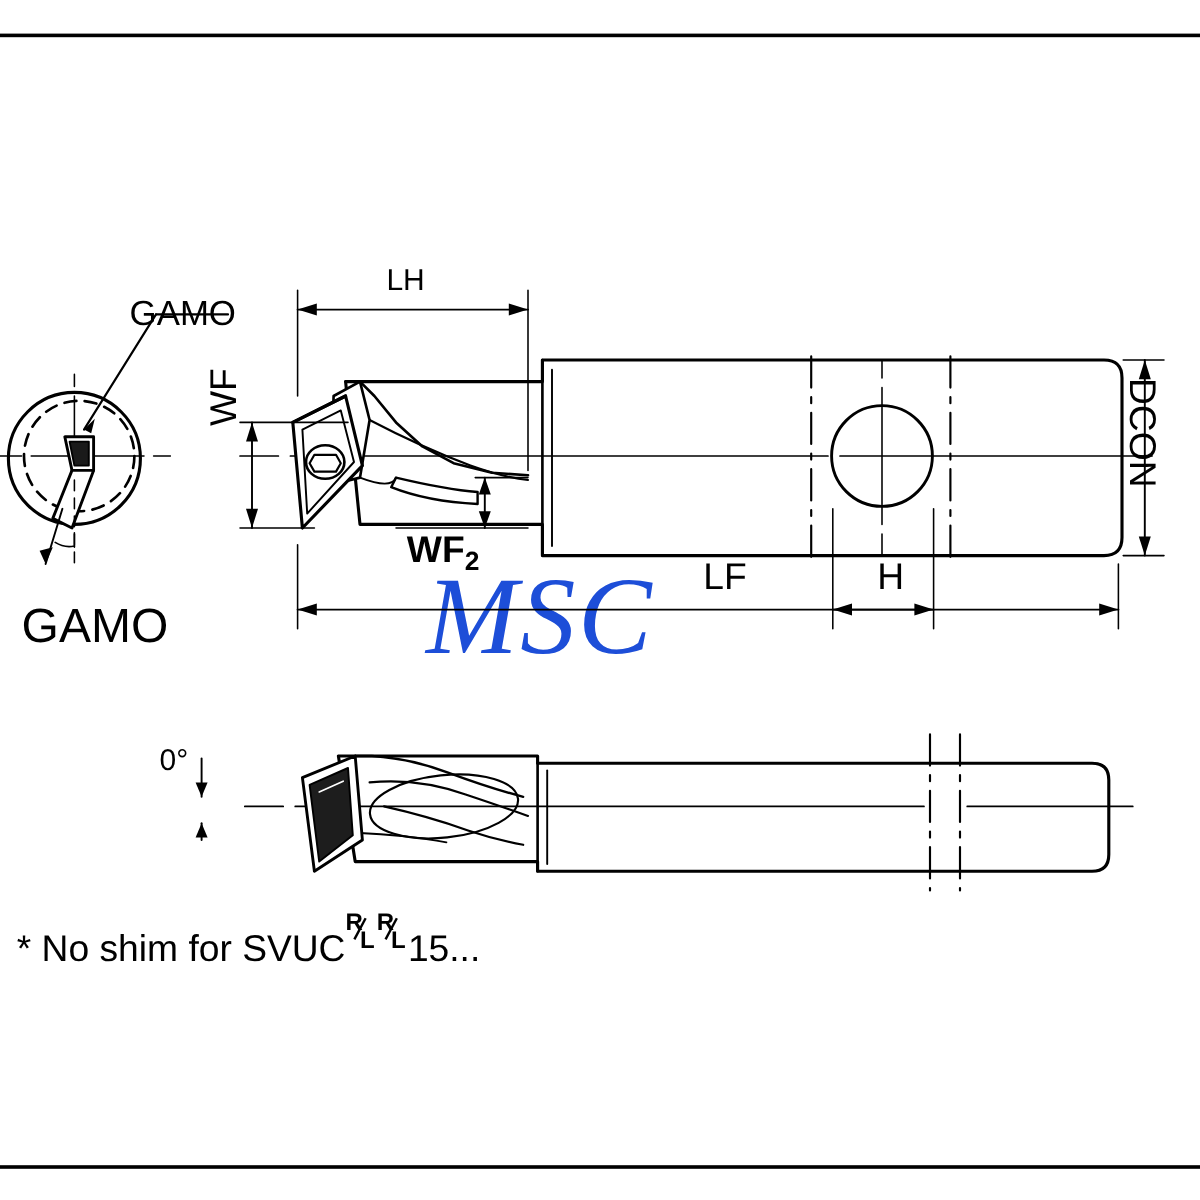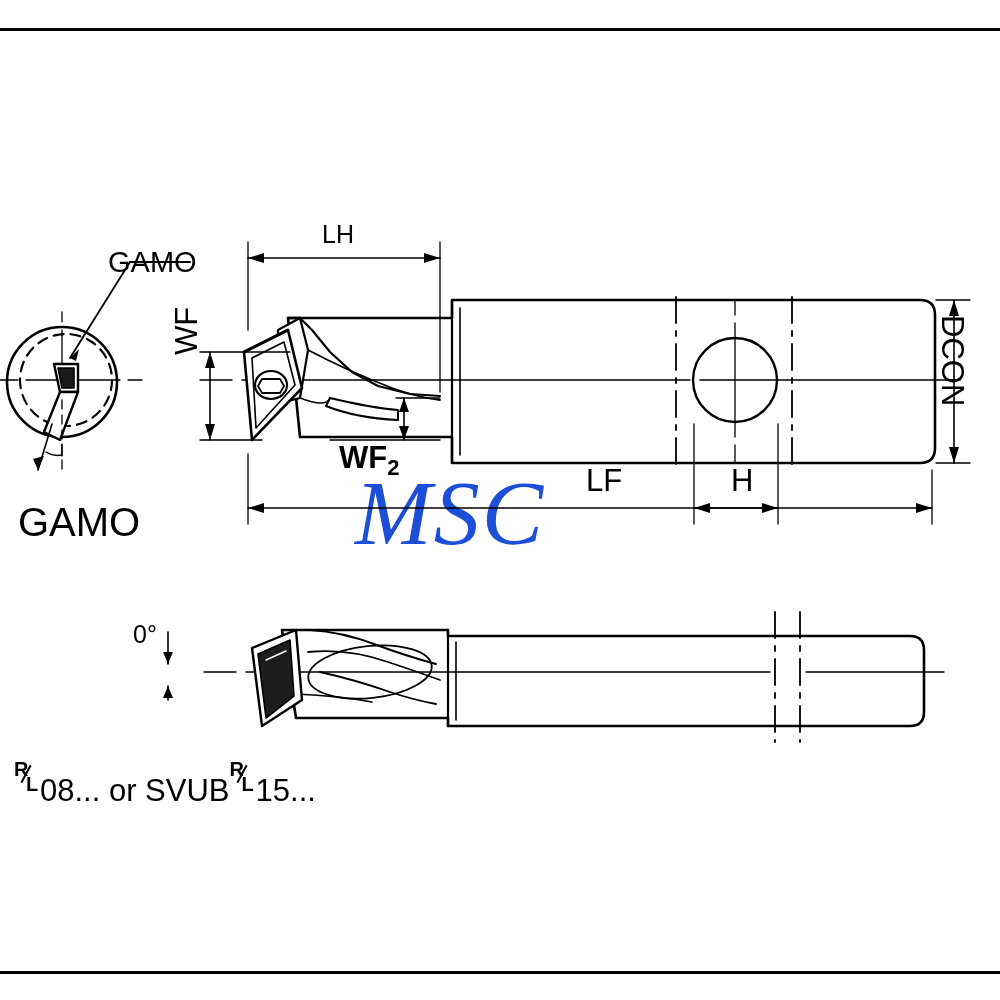--- a/index.html
+++ b/index.html
@@ -267,15 +267,15 @@
   <div class="lbl lbl-lh">LH</div>
   <div class="lbl lbl-dmin">GAMO</div>
   <div class="lbl lbl-wf">WF</div>
   <div class="lbl lbl-wf2"><span>WF</span><sub>2</sub></div>
   <div class="lbl lbl-lf">LF</div>
   <div class="lbl lbl-h">H</div>
   <div class="lbl lbl-dcon">DCON</div>
   <div class="lbl lbl-gamo">GAMO</div>
   <div class="lbl lbl-zero">0°</div>
 
-  <div class="lbl lbl-note"><span class="frac"><span class="num">R</span><span class="bar"></span><span class="den">L</span></span><span>08... or SVUB</span><span class="frac"><span class="num">R</span><span class="bar"></span><span class="den">L</span></span><span>15...</span></div>
+  <div class="lbl lbl-note"><span>* No shim for SVUC</span><span class="frac"><span class="num">R</span><span class="bar"></span><span class="den">L</span></span><span class="frac"><span class="num">R</span><span class="bar"></span><span class="den">L</span></span><span>15...</span></div>
 
 </div>
 
 </body></html>

